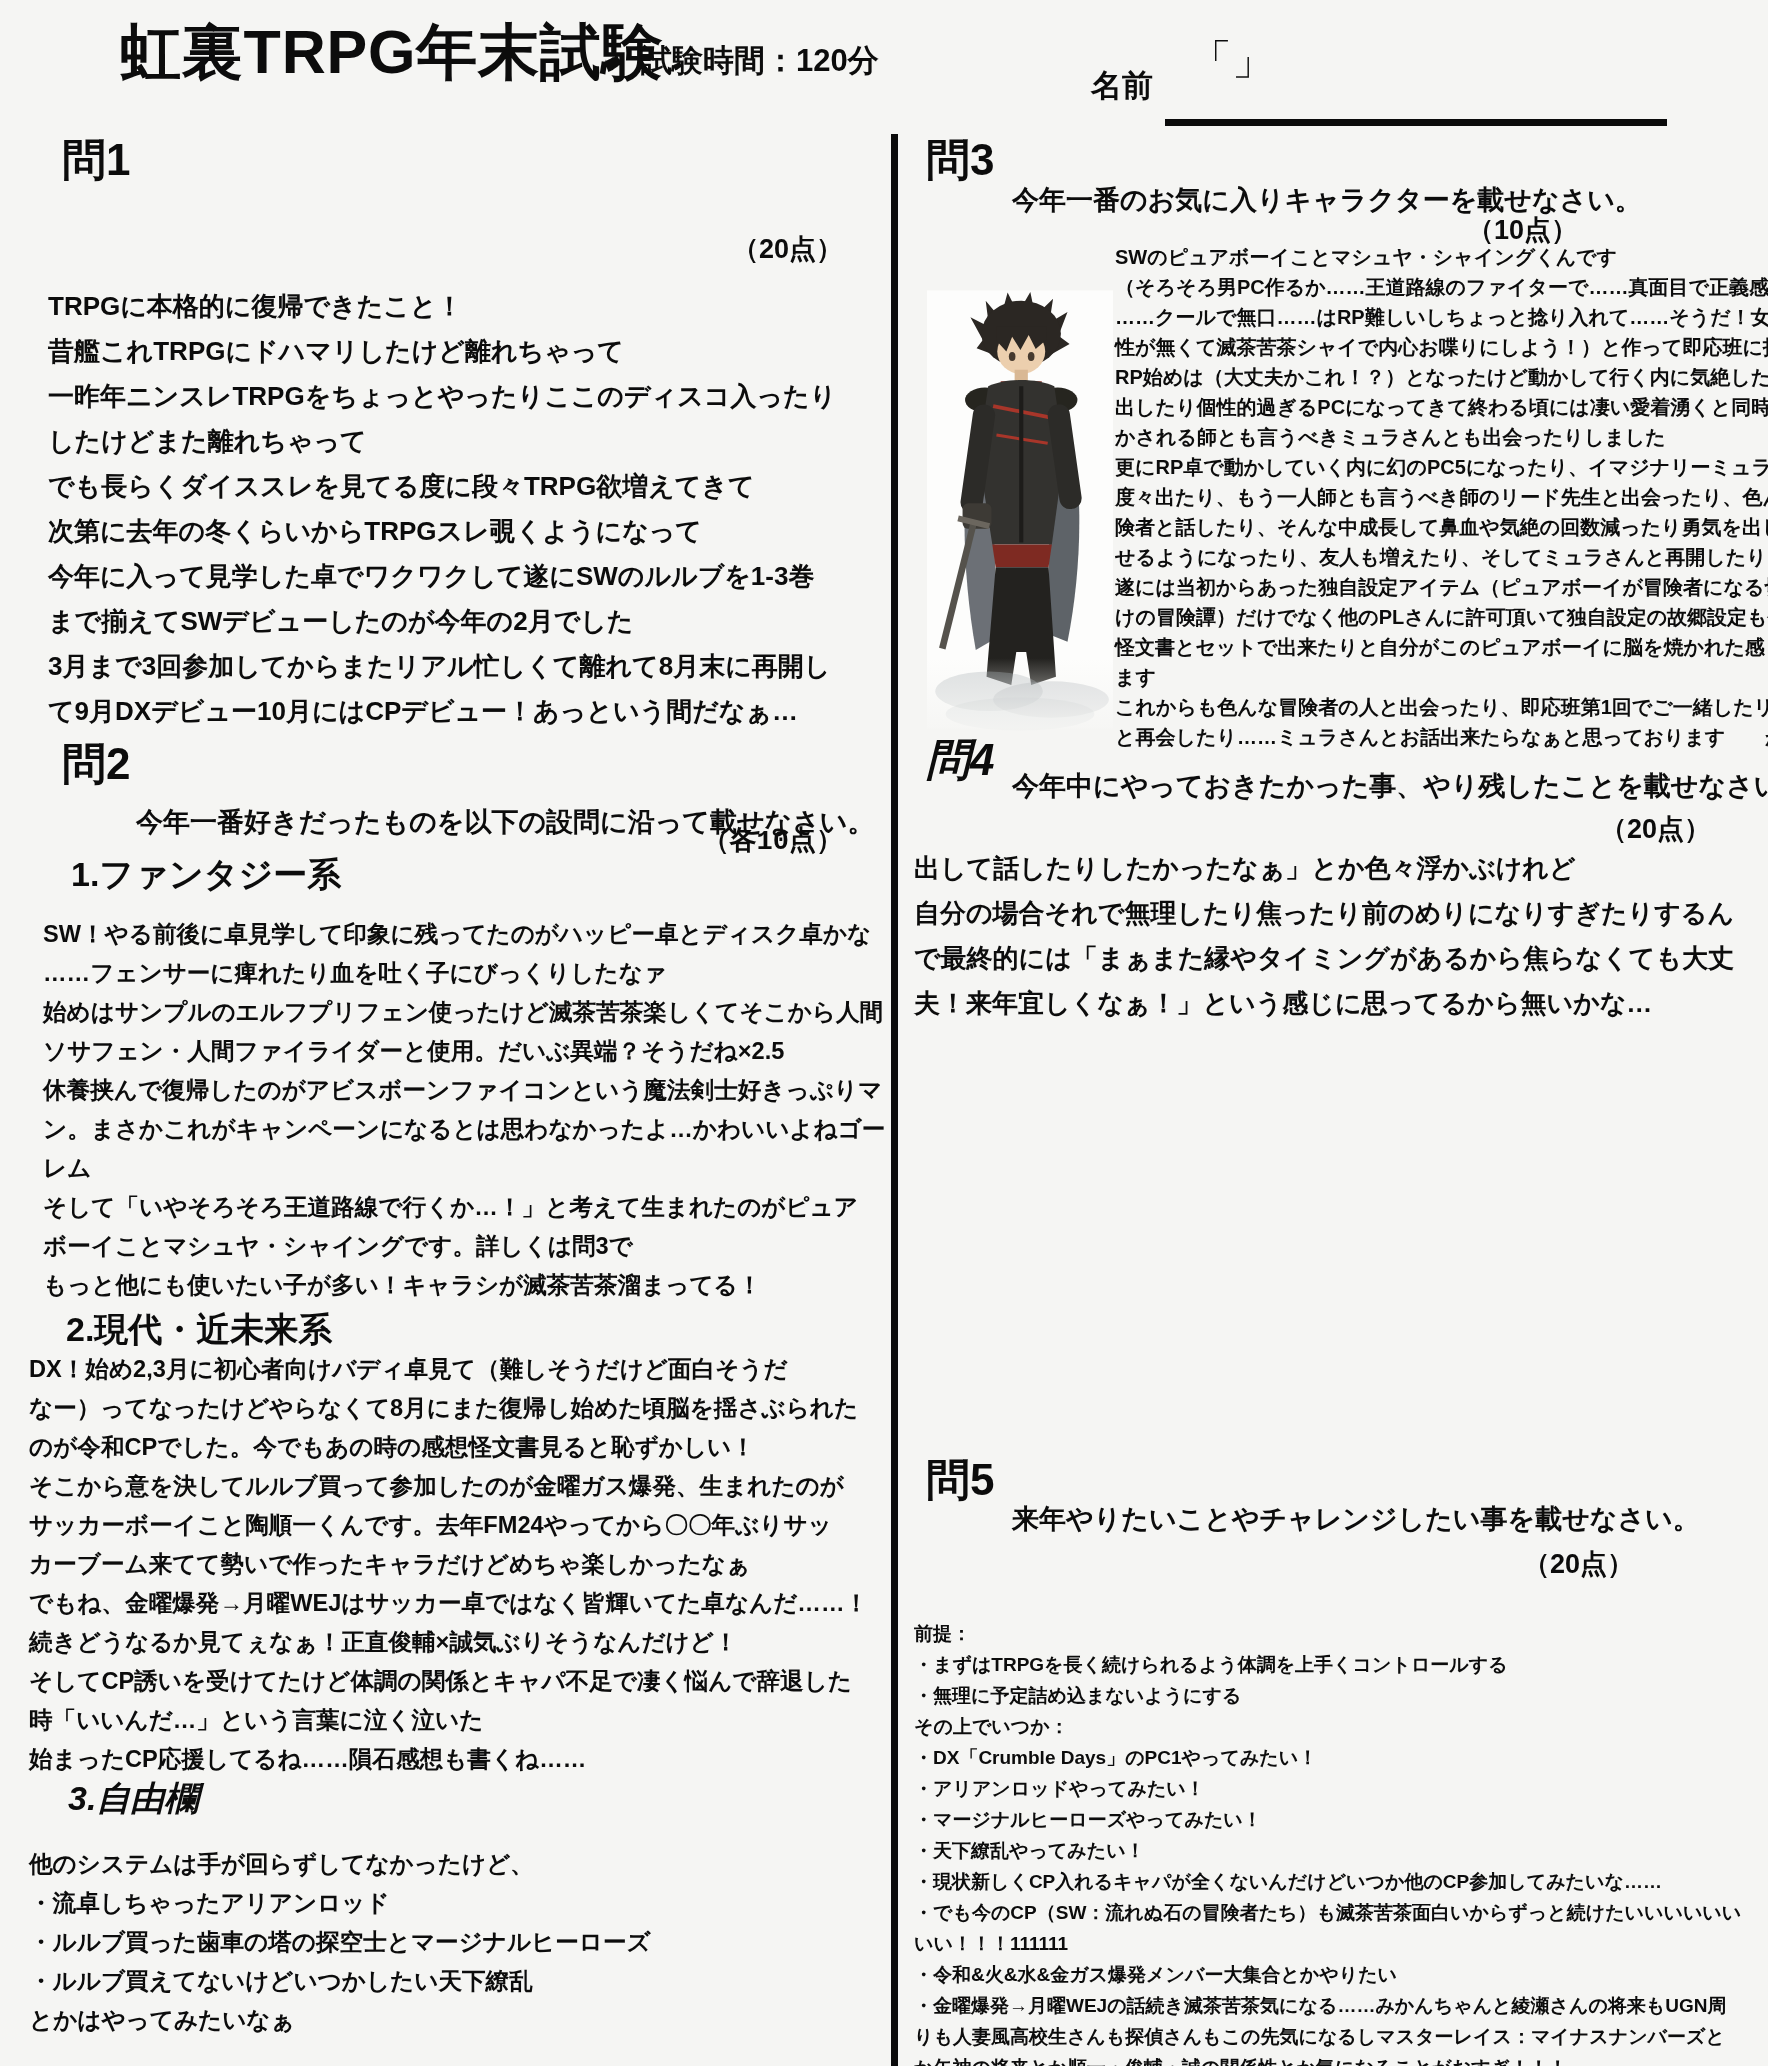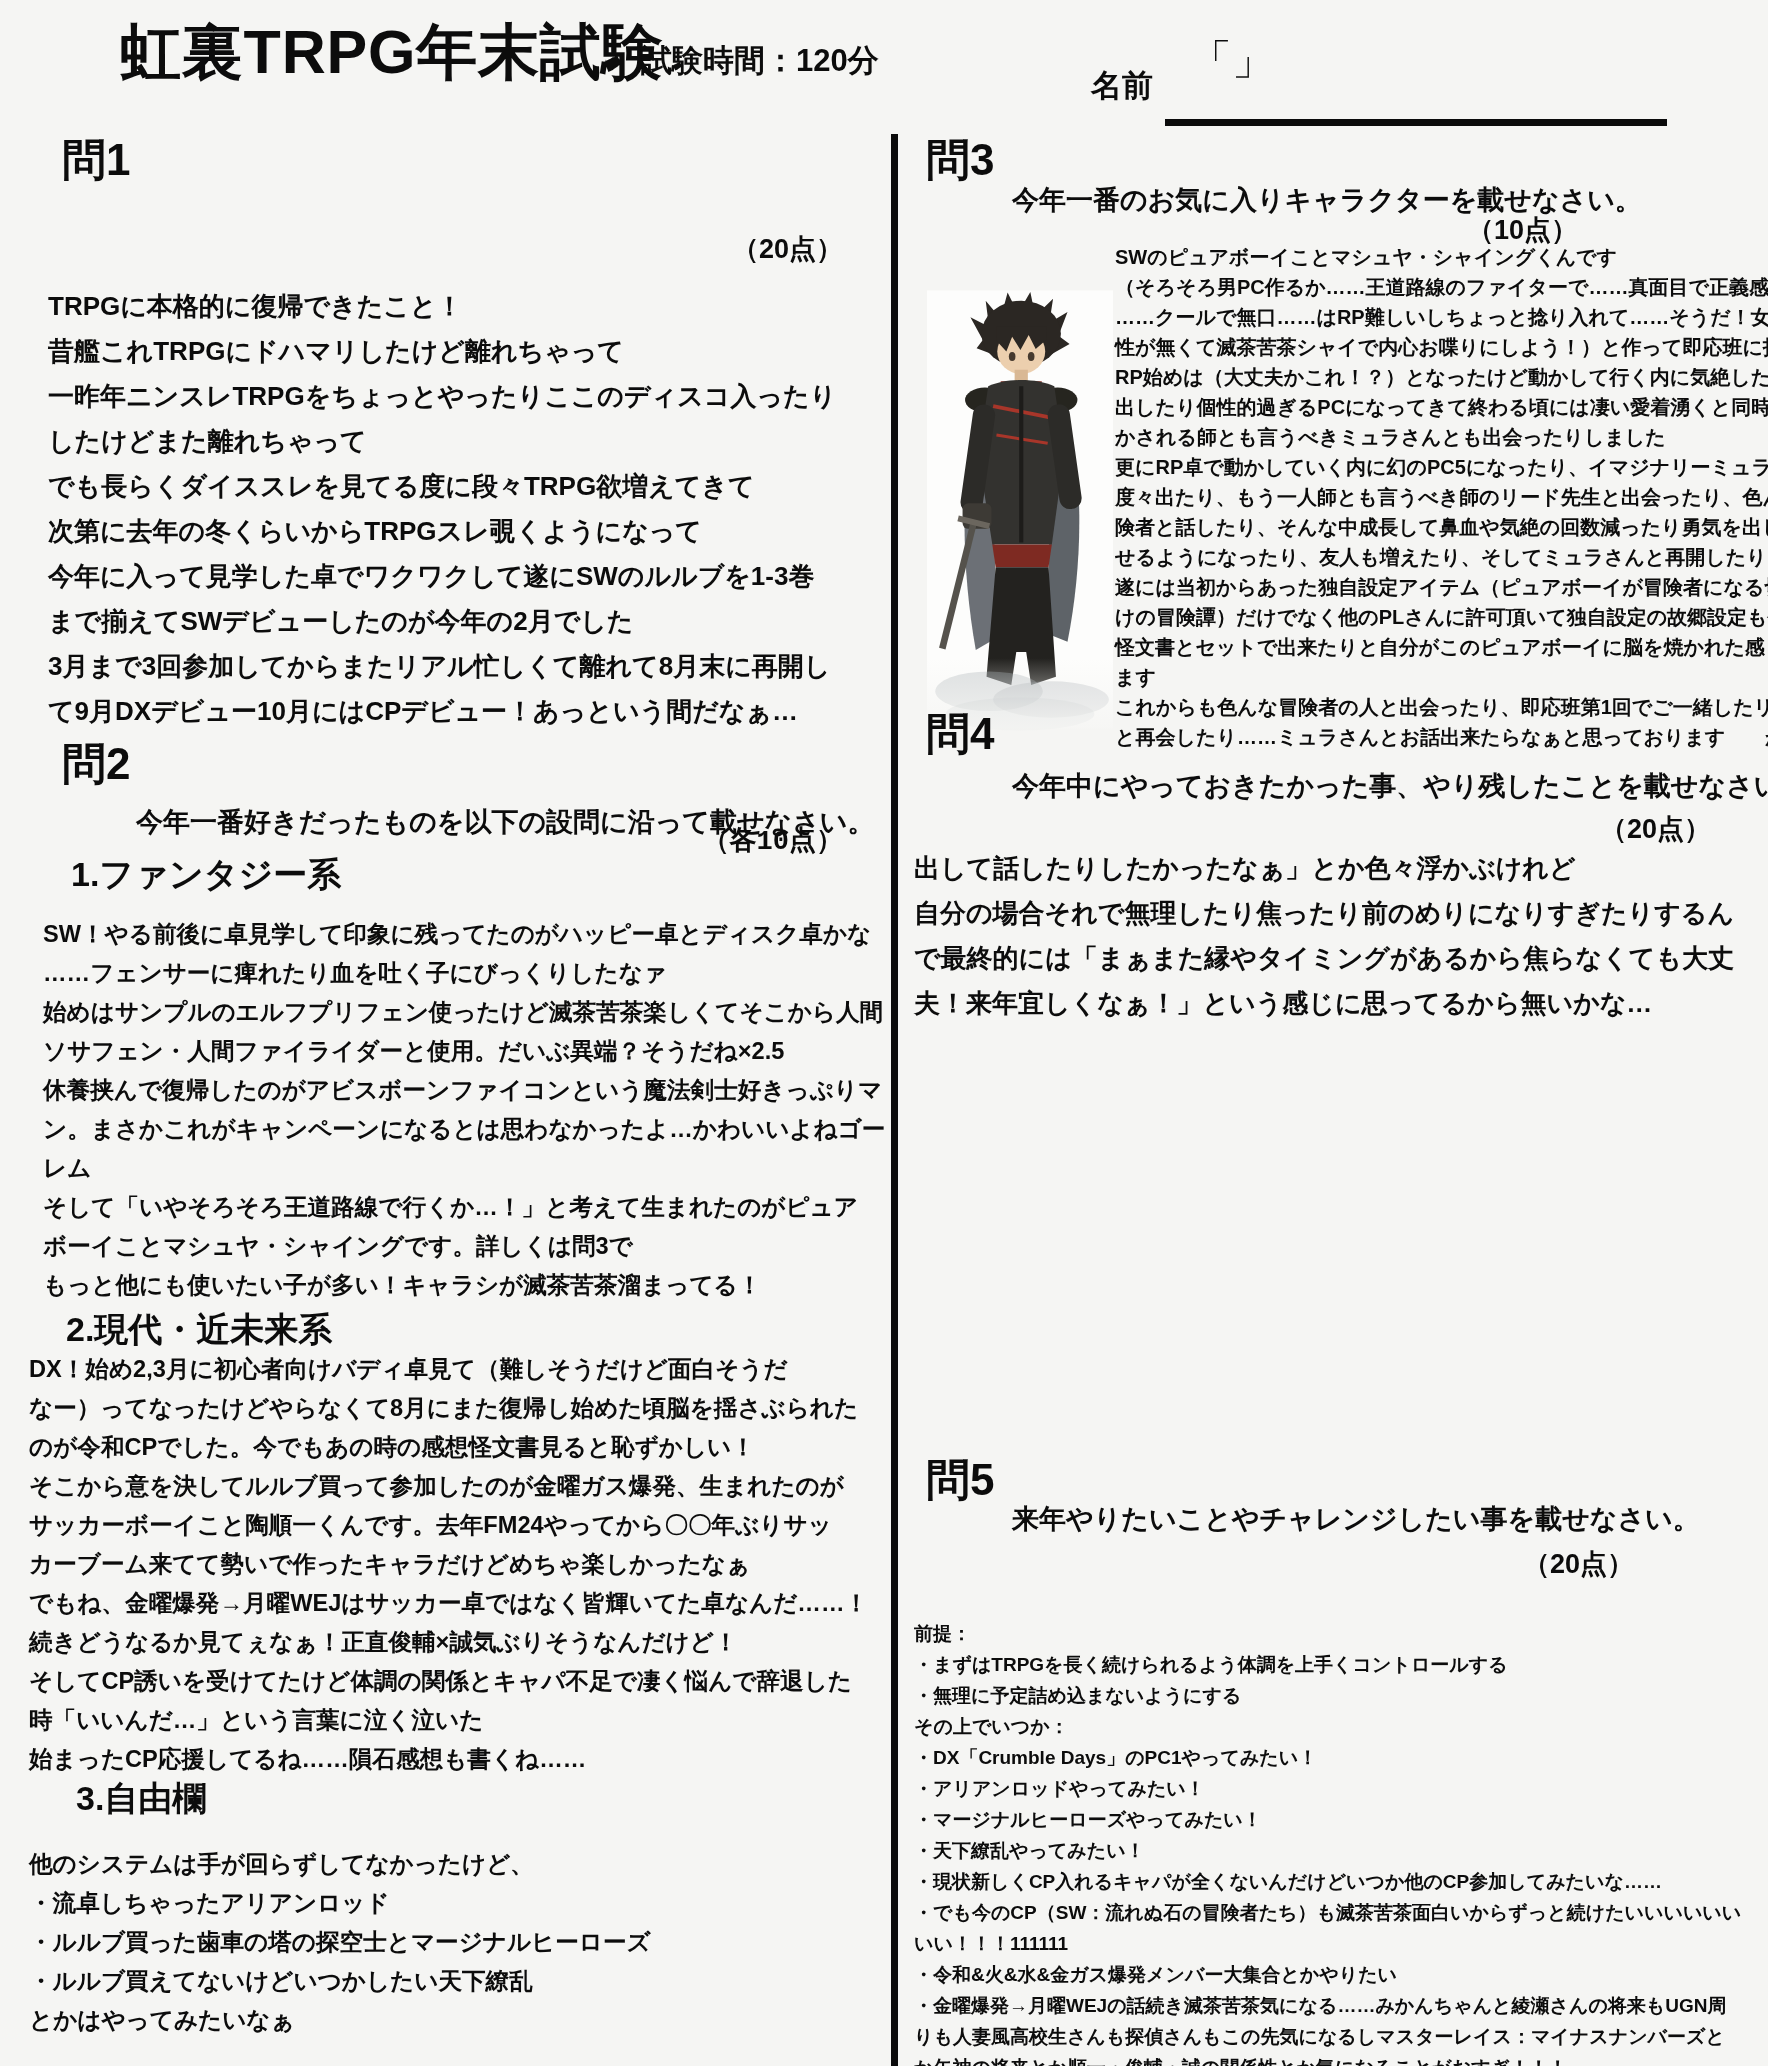--- a/index.html
+++ b/index.html
@@ -29,32 +29,32 @@
   #q1-body .line { line-height:45px; height:45px; }
 
   #q2-label  { left:62px; top:735px; }
   #q2-prompt { left:136px; top:804px; }
   #q2-points { left:136px; top:822px; width:707px;font-family:Liberation Mono, monospace; }
   .sec-heading { font-size:34px; }
   #q2-sec1-heading { left:71px; top:852px; }
   #q2-sec1-body    { left:43px; top:915px; font-size:23.6px; }
   #q2-sec2-heading { left:66px; top:1307px; }
   #q2-sec2-body    { left:29px;  top:1350px; font-size:23.6px; }
-  #q2-sec3-heading { left:76px; top:1776px; }
+  #q2-sec3-heading { left:68px; top:1776px;font-style:italic; }
   #q2-sec3-body    { left:29px;  top:1845px; font-size:23.6px; }
   #q2-sec1-body .line, #q2-sec2-body .line, #q2-sec3-body .line { line-height:39px; height:39px; }
 
   #q3-label  { left:926px; top:131px; }
   #q3-prompt { left:1012px; top:182px; }
   #q3-points { left:1012px; top:212px; width:566px; }
   #q3-figure { left:927px; top:278px; width:186px; height:462px; }
   #q3-body   { left:1115px; top:242px; font-size:20px; }
   #q3-body .line { line-height:30px; height:30px; }
 
-  #q4-label  { left:926px; top:705px; }
+  #q4-label  { left:926px; top:731px;font-style:italic; }
   #q4-prompt { left:1012px; top:768px; }
   #q4-points { left:1012px; top:811px; width:699px; }
   #q4-body   { left:914px; top:846px; font-size:26px; }
   #q4-body .line { line-height:45px; height:45px; }
 
   #q5-label  { left:926px; top:1451px; }
   #q5-prompt { left:1012px; top:1501px; }
   #q5-points { left:1012px; top:1546px; width:622px; }
   #q5-body   { left:914px; top:1618px; font-size:19px; }
   #q5-body .line { line-height:31px; height:31px; }

